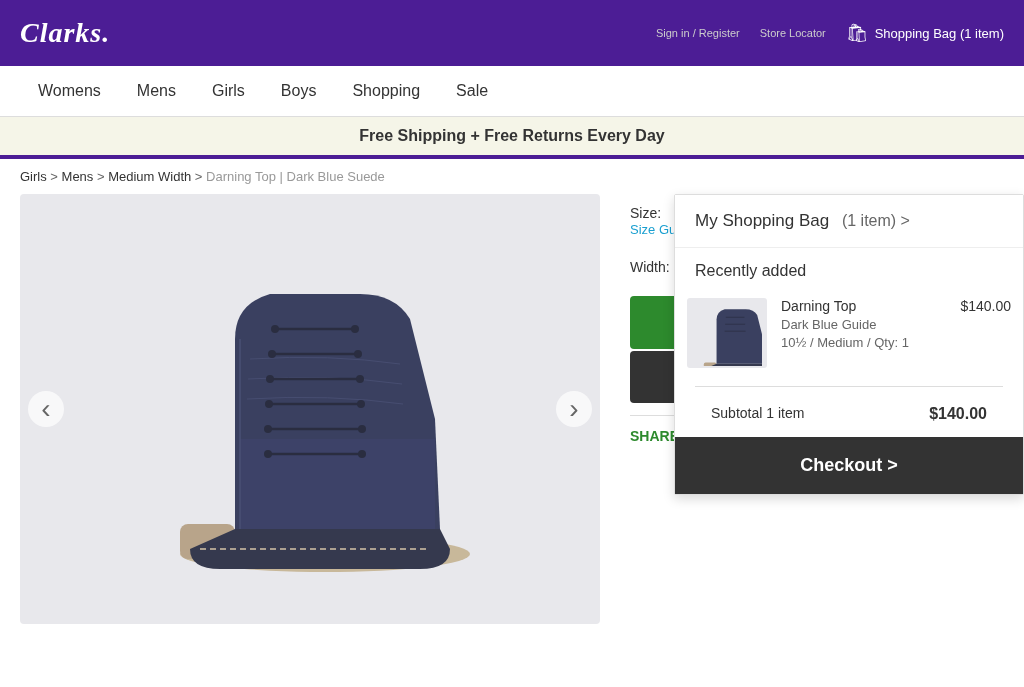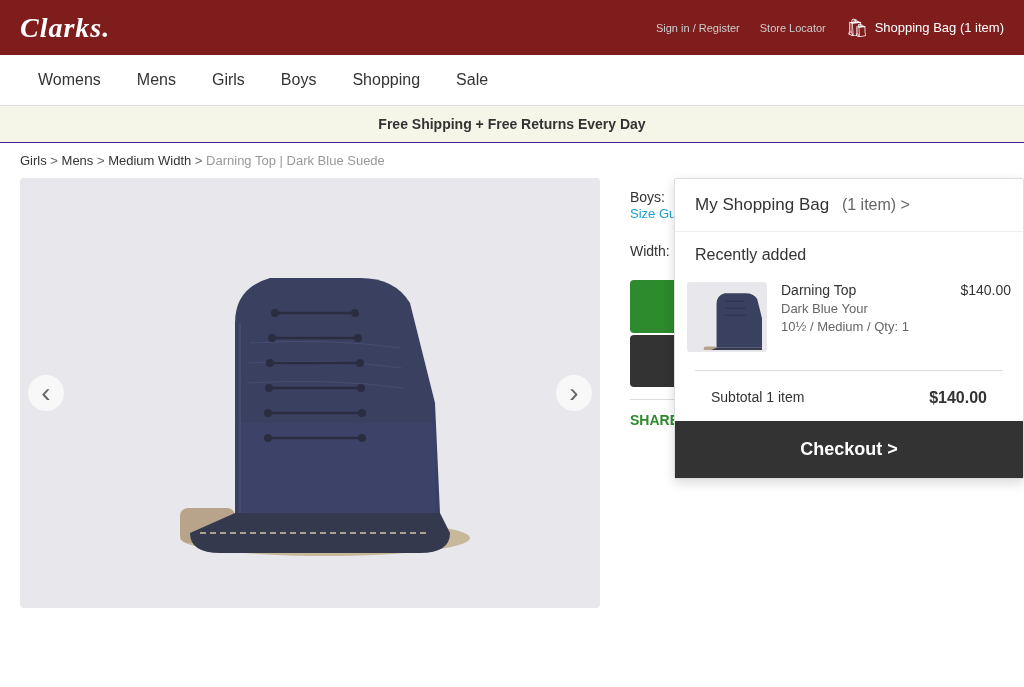--- a/index.html
+++ b/index.html
@@ -1,25 +1,25 @@
 <!DOCTYPE html>
 <html><head>
   <meta charset="utf-8">
   <style>
     * { box-sizing: border-box; margin: 0; padding: 0; }
     body { font-family: Arial, Helvetica, sans-serif; font-size: 14px; background: #fff; color: #333; }
 
     
     .header {
-      background: #7f1d1d;
+      background: #4c1d95;
       display: flex;
       align-items: center;
       justify-content: space-between;
       padding: 10px 20px;
-      height: 55px;
+      height: 66px;
     }
     .logo {
       color: #fff;
       font-size: 28px;
       font-style: italic;
       font-family: Georgia, serif;
       font-weight: bold;
       letter-spacing: 1px;
     }
     .header-right {
@@ -59,23 +59,23 @@
       color: #333;
       cursor: pointer;
       font-weight: 400;
     }
 
     
     .promo-bar {
       background: #f5f5e8;
       text-align: center;
       padding: 10px;
-      font-size: 14px;
-      font-weight: bold;
-      border-bottom: 1px solid #4c1d95;
+      font-size: 16px;
+      font-weight: bold;
+      border-bottom: 4px solid #4c1d95;
       display: flex;
       align-items: flex-start;
       justify-content: center;
       gap: 20px;
     }
     .promo-bar span { color: #333; }
 
     
     .breadcrumb {
       padding: 10px 20px;
@@ -417,21 +417,21 @@
         </g>
       </svg>
       <span class="arrow-right">›</span>
     </div>
   </div>
 
   <div class="product-details">
 
     <div class="field-group">
       <span class="field-label">
-        <span>Boys:</span><br>
+        <span>Size:</span><br>
         <a href="#" class="size-guide-link">Size Guide</a>
       </span>
       <div class="select-wrapper">
         <select class="select-input">
           <option value="10.5">10½</option>
           <option value="8">8</option>
           <option value="9">9</option>
           <option value="10">10</option>
           <option value="11">11</option>
           <option value="12">12</option>
@@ -482,21 +482,21 @@
             <path d="M75,290 L280,290 L290,310 Q290,330 260,330 L60,330 Q30,330 30,310 Z" fill="#35394e"></path>
             <line x1="115" y1="90" x2="195" y2="90" stroke="#2a2d40" stroke-width="3"></line>
             <line x1="112" y1="120" x2="198" y2="120" stroke="#2a2d40" stroke-width="3"></line>
             <line x1="110" y1="150" x2="200" y2="150" stroke="#2a2d40" stroke-width="3"></line>
             <path d="M40,310 L270,310" stroke="#d4c4a8" stroke-width="2" stroke-dasharray="6,4"></path>
           </g>
         </svg>
       </div>
       <div class="bag-item-info">
         <div class="bag-item-name">Darning Top</div>
-        <div class="bag-item-color">Dark Blue Your</div>
+        <div class="bag-item-color">Dark Blue Guide</div>
         <div class="bag-item-details">10½  /  Medium  /  Qty: 1</div>
       </div>
       <div class="bag-item-price">$140.00</div>
     </div>
     <hr class="bag-divider">
     <div class="subtotal-row">
       <span>Subtotal 1 item</span>
       <span class="subtotal-price">$140.00</span>
     </div>
     <button class="checkout-btn">Checkout &gt;</button>

